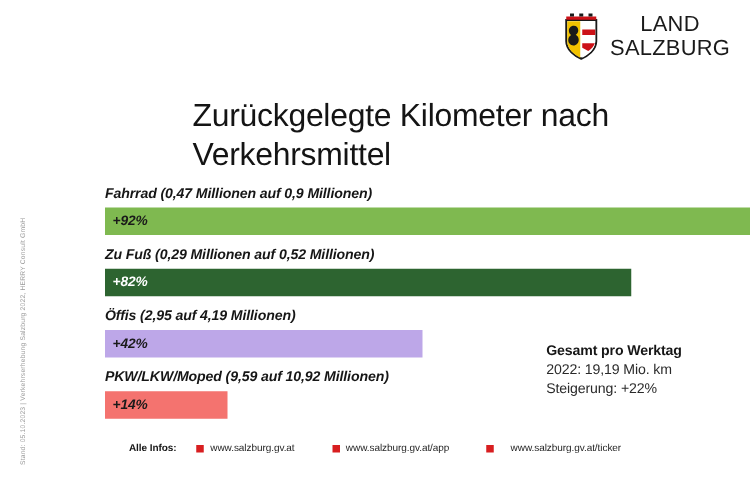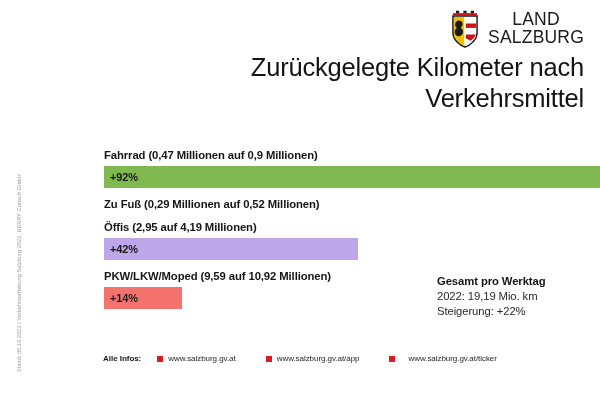--- a/index.html
+++ b/index.html
@@ -68,36 +68,37 @@
     margin-top: 3px;
     height: 3.5px;
     width: 86px;
     background: #cc1117;
   }
 
   
   .title {
     position: absolute;
     right: 16px;
-    top: 52px;
+    top: 78px;
     width: 430px;
-    text-align: right;
+    text-align: left;
     font-size: 25.5px;
     line-height: 31px;
     font-weight: 400;
     color: #141414;
     letter-spacing: -0.2px;
   }
 
   
   .chart {
     position: absolute;
-    left: 104px;
+    left: 84px;
     top: 148px;
     width: 490px;
+    font-style: italic;
   }
   .bar-group {
     margin-bottom: 9px;
     position: relative;
   }
   .bar-label {
     font-size: 11.3px;
     font-weight: bold;
     color: #161616;
     line-height: 14px;
@@ -213,32 +214,35 @@
 
   <div class="bar-group">
     <div class="bar-label">Fahrrad (0,47 Millionen auf 0,9 Millionen)</div>
     <div class="bar" style="width:545px;background:#7fb950;">
       <span class="bar-value" style="color:#1a1a1a;">+92%</span>
     </div>
   </div>
 
   <div class="bar-group">
     <div class="bar-label">Zu Fuß (0,29 Millionen auf 0,52 Millionen)</div>
+    <div class="bar" style="width:421px;background:#2d6430;">
+      <span class="bar-value" style="color:#ffffff;">+82%</span>
+    </div>
   </div>
 
   <div class="bar-group">
     <div class="bar-label">Öffis (2,95 auf 4,19 Millionen)</div>
     <div class="bar" style="width:254px;background:#bda7e8;">
       <span class="bar-value" style="color:#1a1a1a;">+42%</span>
     </div>
   </div>
 
   <div class="bar-group">
     <div class="bar-label">PKW/LKW/Moped (9,59 auf 10,92 Millionen)</div>
-    <div class="bar" style="width:78px;background:#f4736f;">
+    <div class="bar" style="width:98px;background:#f4736f;">
       <span class="bar-value" style="color:#1a1a1a;">+14%</span>
     </div>
   </div>
 
 </div>
 
 <div class="summary">
   <div class="summary-title">Gesamt pro Werktag</div>
   <div class="summary-line">2022: 19,19 Mio. km</div>
   <div class="summary-line">Steigerung: +22%</div>

